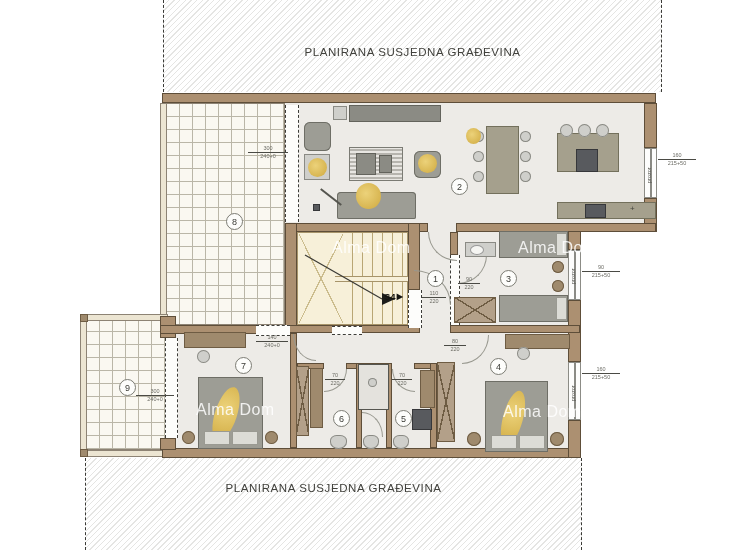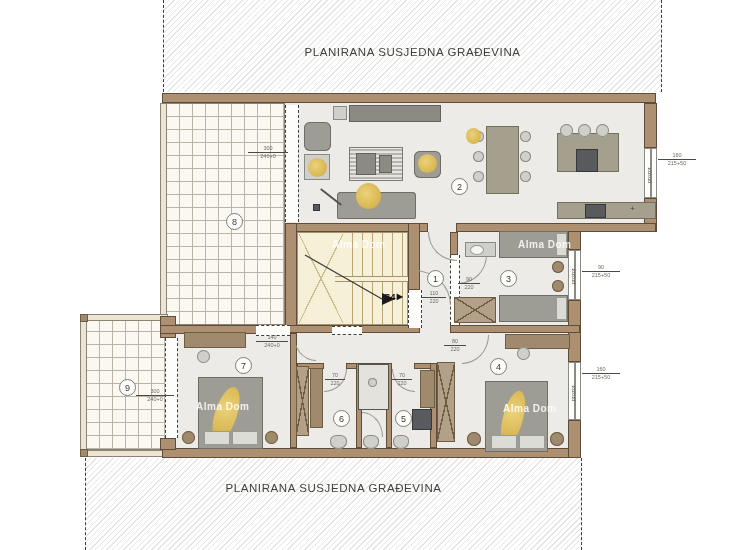--- a/index.html
+++ b/index.html
@@ -44,21 +44,21 @@
   .arc-tr{border-top:1px solid #98988f;border-right:1px solid #98988f;border-top-right-radius:100% 100%;}
   .arc-bl{border-bottom:1px solid #98988f;border-left:1px solid #98988f;border-bottom-left-radius:100% 100%;}
   .arc-br{border-bottom:1px solid #98988f;border-right:1px solid #98988f;border-bottom-right-radius:100% 100%;}
   .rnum{width:15px;height:15px;border:1px solid #7c7c74;border-radius:50%;background:#fdfdfb;
         color:#3a3a35;font-size:9px;display:flex;align-items:center;justify-content:center;}
   .dim{display:flex;flex-direction:column;align-items:center;font-size:5.5px;line-height:1.25;
        color:#6d6d66;}
   .dim .dw{border-bottom:1px solid #4a4a44;padding:0 2px;width:100%;text-align:center;}
   .vtext{writing-mode:vertical-rl;transform:rotate(180deg);font-size:5.5px;color:#55554f;
          text-align:center;}
-  .wm{color:rgba(255,255,255,.85);font-size:10px;font-weight:bold;letter-spacing:.5px;}
+  .wm{color:rgba(255,255,255,.85);font-size:16px;font-weight:normal;letter-spacing:.5px;}
   .s4{font-size:9.5px;font-weight:bold;color:#141412;display:flex;align-items:center;gap:1px;}
   .s4 .tri{font-size:8px;}
   .lamp{background:#55554f;transform:rotate(38deg);}
   .plus{font-size:8px;color:#44443e;}
 </style>
 </head>
 <body>
 
 <div id="canvas">
 

